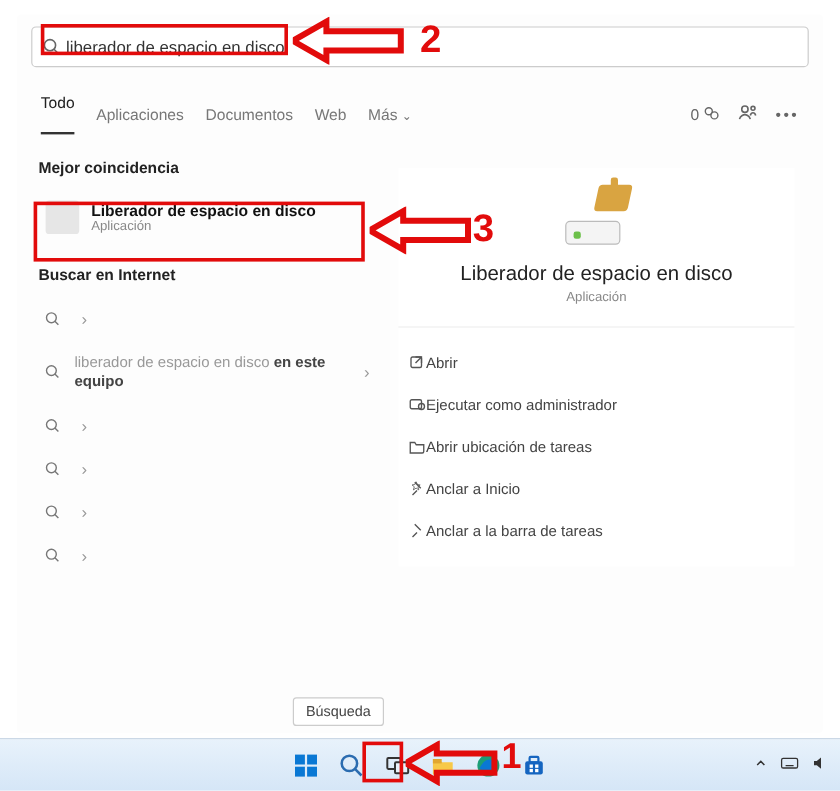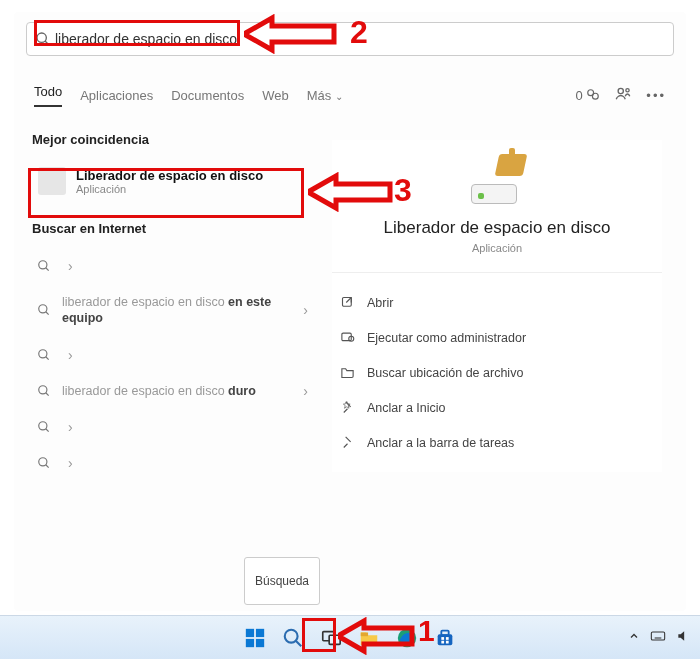--- a/index.html
+++ b/index.html
@@ -44,21 +44,21 @@
   .tabs {
     position: absolute;
     left: 20px; right: 20px; top: 68px;
     height: 30px;
     display: flex;
     align-items: center;
     color: #777;
     font-size: 13px;
   }
   .tabs .tab { margin-right: 18px; cursor: pointer; }
-  .tabs .tab.active { color: #222; border-bottom: 2px solid #333; padding-bottom: 6px; }
+  .tabs .tab.active { color: #222; border-bottom: 2px solid #333; padding-bottom: 17px; }
   .tabs .right { margin-left: auto; display: flex; align-items: center; gap: 14px; color:#666; }
   .body-area {
     position: absolute;
     left: 0; right: 0; top: 110px; bottom: 20px;
     display: flex;
     justify-content: center;
   }
   .left-col {
     width: 300px;
     padding: 4px 0 0 18px;
@@ -83,33 +83,33 @@
     cursor:pointer;
     font-size:12.5px; color:#444;
   }
   .web-item .glass { width:20px; display:flex; justify-content:center; margin-right:8px; }
   .web-item .txt { flex:1; line-height:1.3; }
   .web-item .light { color:#999; }
   .web-item .chev { color:#999; font-size:14px; margin-left:6px; }
   .busqueda-btn {
     position:absolute; bottom:6px; left:230px;
     background:#fff; border:1px solid #ccc; border-radius:3px;
-    padding:16px 10px; font-size:12px; color:#444;
+    padding:4px 10px; font-size:12px; color:#444;
     cursor:pointer;
   }
   .preview-card {
     background:#fff;
     width: 100%;
   }
   .preview-header { text-align:center; padding: 14px 0 18px; border-bottom:1px solid #eee; }
   .preview-icon { width:64px; height:50px; margin:0 auto 14px; position:relative; }
   .preview-title { font-size:17px; color:#222; }
   .preview-sub { font-size:11px; color:#888; margin-top:4px; }
   .action-list { padding: 12px 4px; }
-  .action-item { display:flex; align-items:center; gap:12px; padding:10px 4px; font-size:12.5px; color:#444; cursor:pointer; }
+  .action-item { display:flex; align-items:center; gap:0; padding:10px 4px; font-size:12.5px; color:#444; cursor:pointer; }
   .action-item svg { flex:0 0 auto; }
   
   .dc-drive { position:absolute; bottom:0; left:6px; width:46px; height:20px; background:#f4f4f4; border:1px solid #bbb; border-radius:4px; }
   .dc-drive::after { content:""; position:absolute; bottom:4px; left:6px; width:6px; height:6px; background:#6cc04a; border-radius:2px; }
   .dc-brush { position:absolute; top:0; right:4px; width:28px; height:22px; background:#d9a441; border-radius:3px; transform: skewX(-12deg); }
   .dc-handle { position:absolute; top:-6px; right:14px; width:6px; height:10px; background:#d9a441; border-radius:2px; }
   
   .taskbar {
     position:absolute; left:0; right:0; bottom:0; height:44px;
     background: linear-gradient(180deg, #e8f2fb, #d5e6f7);
@@ -205,21 +205,20 @@
             </span>
             <span class="chev">›</span>
           </div>
           <div class="web-item">
             <span class="glass">
               <svg width="14" height="14" viewBox="0 0 24 24" fill="none" stroke="#777" stroke-width="2">
                 <circle cx="10" cy="10" r="7"></circle>
                 <line x1="20" y1="20" x2="15" y2="15"></line>
               </svg>
             </span>
-            <span class="txt"><span class="light">liberador de espacio en disco </span><b>duro</b></span>
             <span class="chev">›</span>
           </div>
           <div class="web-item">
             <span class="glass">
               <svg width="14" height="14" viewBox="0 0 24 24" fill="none" stroke="#777" stroke-width="2">
                 <circle cx="10" cy="10" r="7"></circle>
                 <line x1="20" y1="20" x2="15" y2="15"></line>
               </svg>
             </span>
             <span class="chev">›</span>
@@ -260,21 +259,21 @@
             <svg width="15" height="15" viewBox="0 0 24 24" fill="none" stroke="#555" stroke-width="1.8">
                 <rect x="3" y="5" width="15" height="12" rx="2"></rect>
                 <circle cx="18" cy="14" r="4"></circle>
               </svg>
             <span>Ejecutar como administrador</span>
           </div>
           <div class="action-item">
             <svg width="15" height="15" viewBox="0 0 24 24" fill="none" stroke="#555" stroke-width="1.8">
                 <path d="M3 6h6l2 3h10v9a2 2 0 0 1-2 2H3z"></path>
               </svg>
-            <span>Buscar ubicación de archivo</span>
+            <span>Abrir ubicación de tareas</span>
           </div>
           <div class="action-item">
             <svg width="15" height="15" viewBox="0 0 24 24" fill="none" stroke="#555" stroke-width="1.8">
                 <path d="M12 2l3 6 6 1-5 4 2 7-6-4-6 4 2-7-5-4 6-1z" transform="scale(0.6) translate(6 2)"></path>
                 <path d="M9 3l8 8M12 14l-6 6"></path>
               </svg>
             <span>Anclar a Inicio</span>
           </div>
           <div class="action-item">
             <svg width="15" height="15" viewBox="0 0 24 24" fill="none" stroke="#555" stroke-width="1.8">

